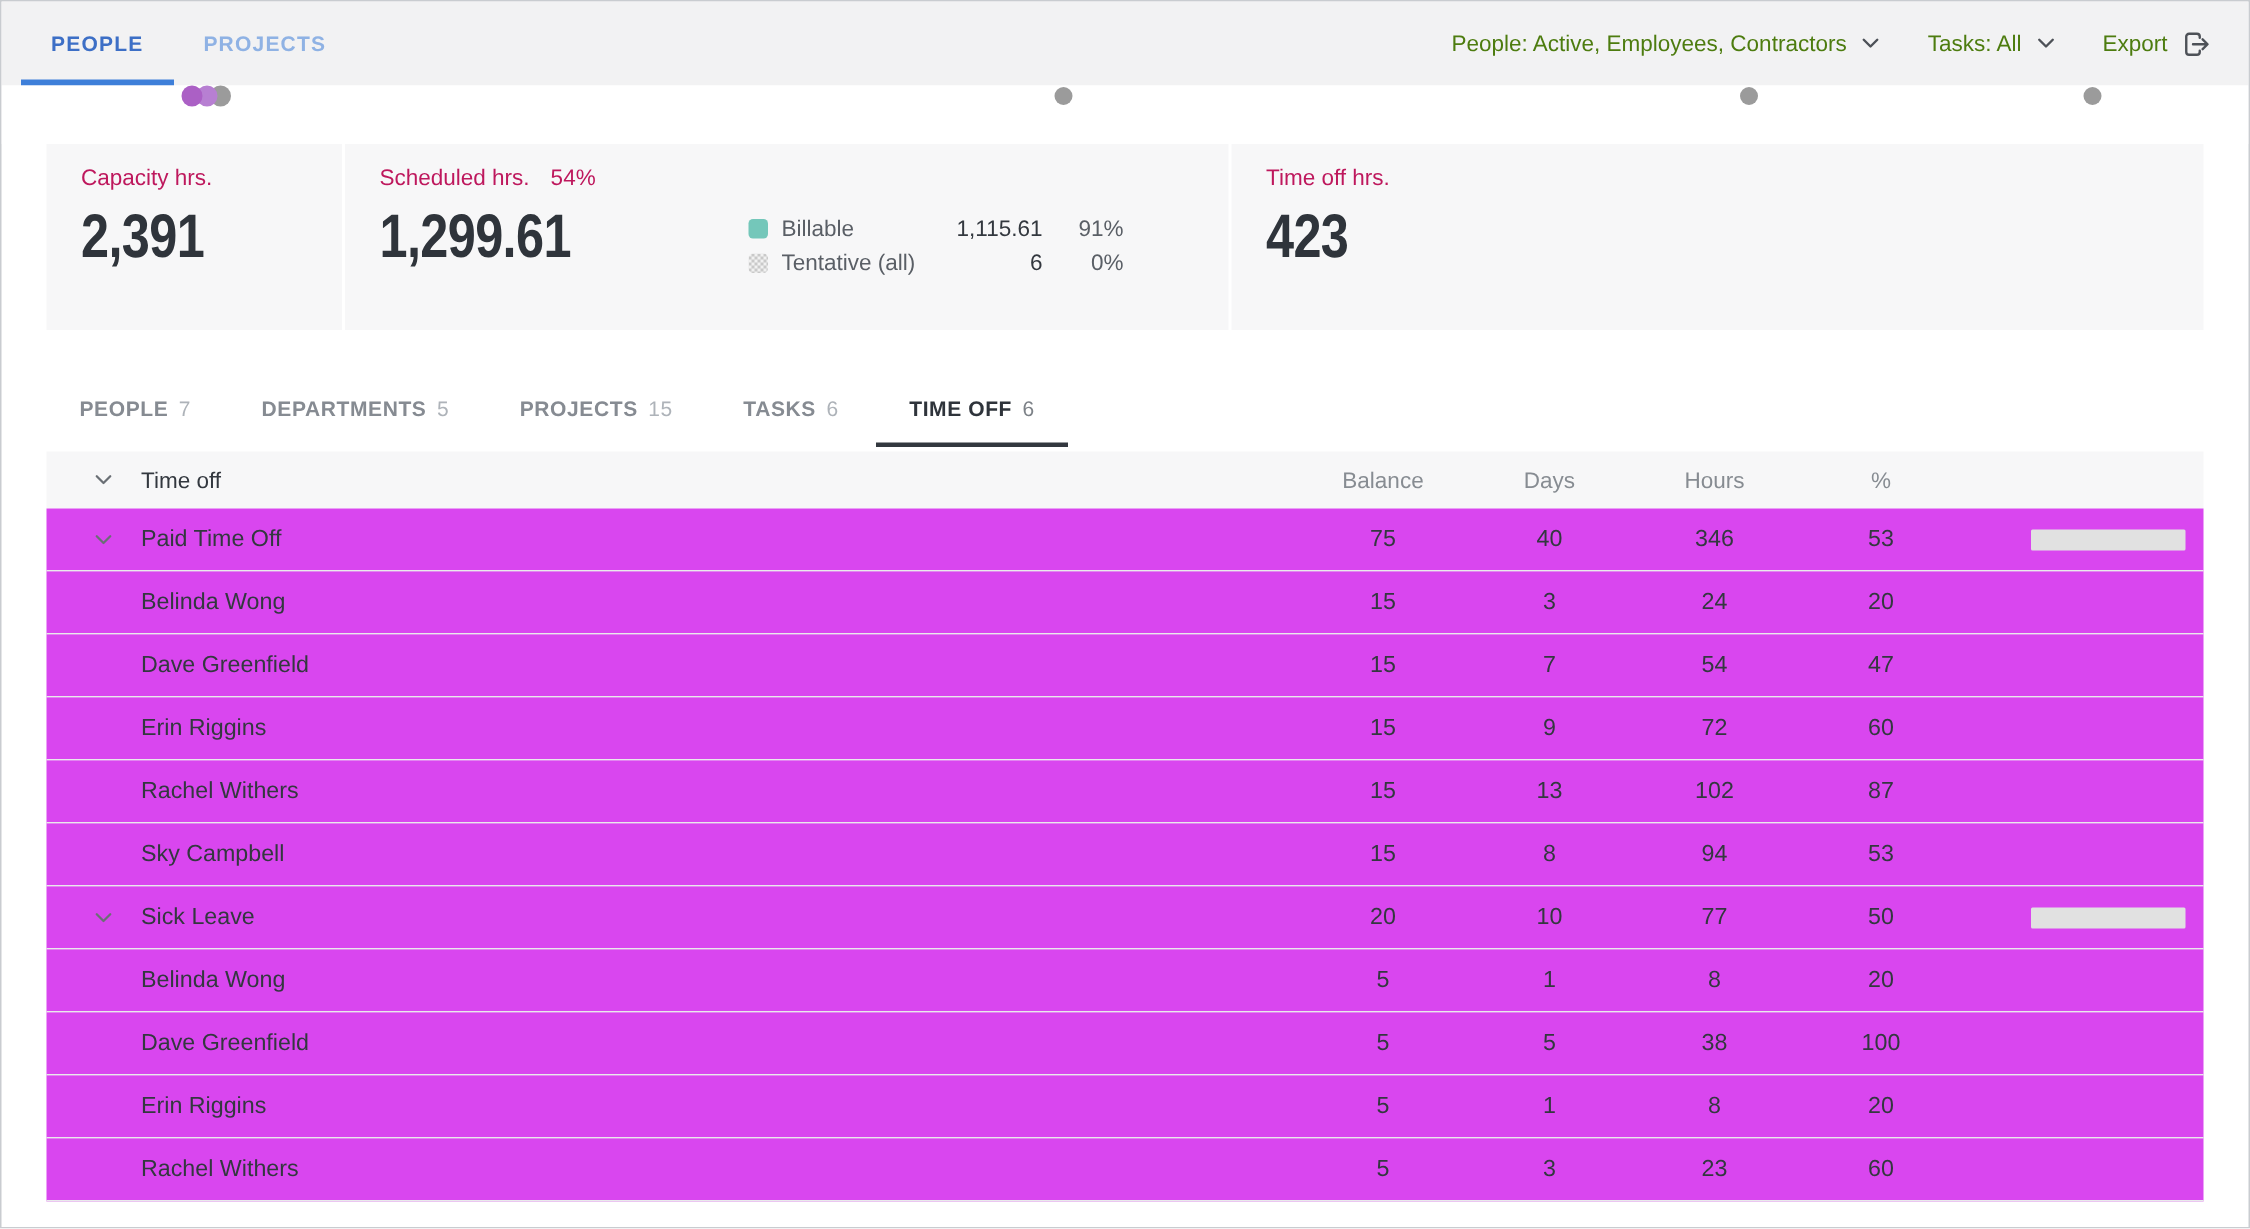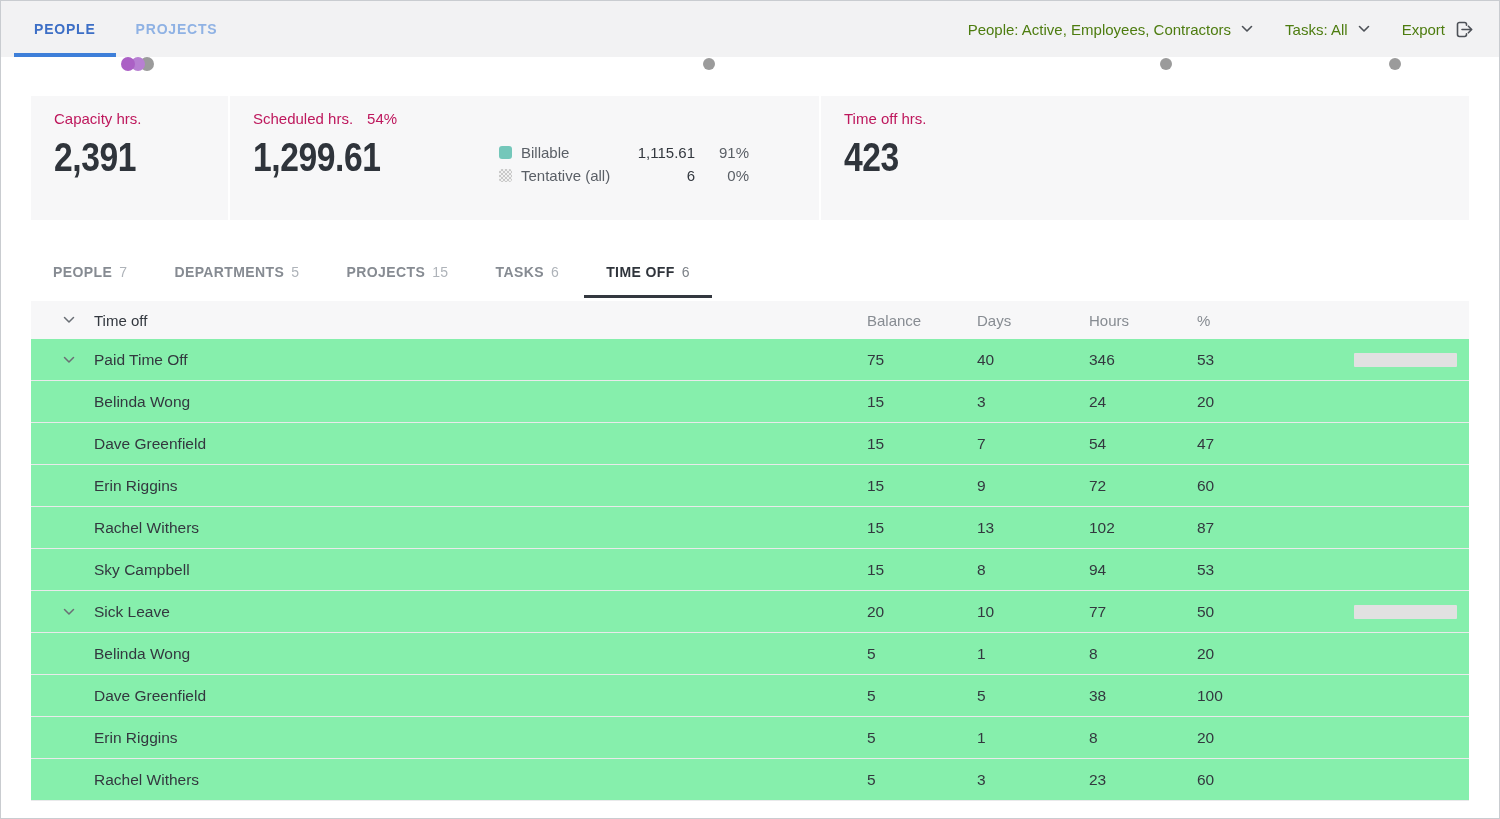--- a/index.html
+++ b/index.html
@@ -50,24 +50,24 @@
   .rtab .count { margin-left:7px; font-weight:400; color:#aeb3b9; }
   .rtab.active { color:#2f343b; }
   .rtab.active .count { color:#7d8288; }
   .rtab.active::after { content:""; position:absolute; left:0; right:0; bottom:0; height:3px; background:#33383f; }
 
   
   .table { margin:3px 30px 0; }
   .trow { display:flex; align-items:center; padding-left:32px; padding-right:12px; }
   .thead { height:38px; background:#f7f7f8; color:#878c92; font-size:15px; }
   .thead .row-title { color:#33383f; font-size:15px; }
-  .tdata { height:42px; border-bottom:1px solid #e9eaeb; font-size:15.5px; background:#86efac; }
+  .tdata { height:42px; border-bottom:1px solid #e9eaeb; font-size:15.5px; background:#d946ef; }
   .chev-cell { width:16px; display:flex; color:#6a6f75; }
   .name-cell { margin-left:15px; flex:1; white-space:nowrap; overflow:hidden; }
-  .num { width:110px; text-align:left; }
+  .num { width:110px; text-align:center; }
   .col-days { width:112px; }
   .col-hours { width:108px; }
   .col-pct { width:114px; }
   .bar-cell { width:146px; display:flex; justify-content:flex-end; }
   .bar-track { width:103px; height:14px; background:#e1e1e1; border-radius:1px; overflow:hidden; }
   .bar-fill { height:100%; }
   .icon-svg { display:block; }
 </style>
 </head>
 <body>

